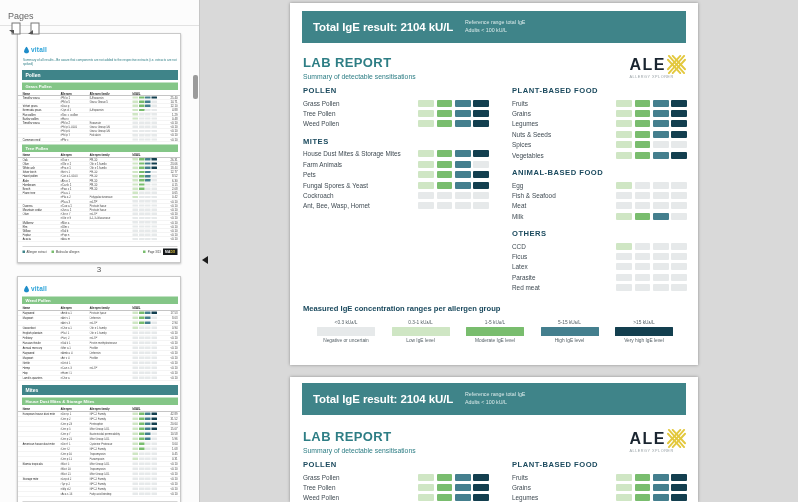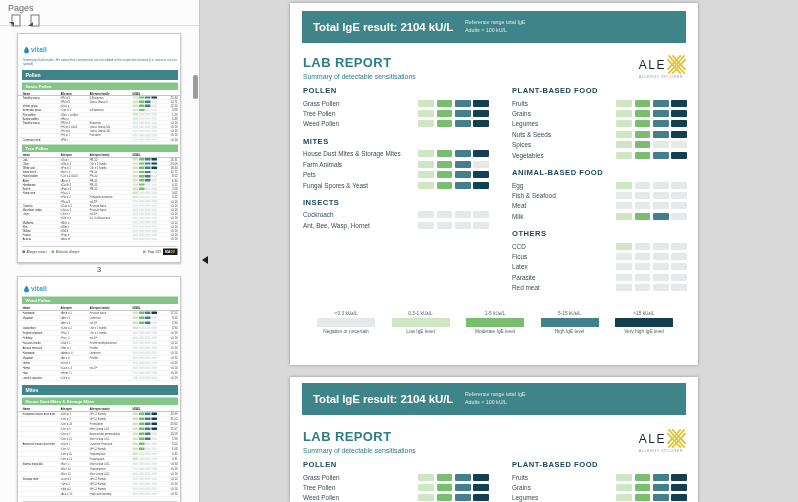--- a/index.html
+++ b/index.html
@@ -2,21 +2,21 @@
 <html><head>
 <meta charset="utf-8">
 <style>
   html,body{margin:0;padding:0;width:798px;height:502px;overflow:hidden;
     background:#d9d9d9;font-family:"Liberation Sans",sans-serif;}
   *{box-sizing:border-box;}
 
   
   .sidebar{position:absolute;left:0;top:0;width:200px;height:502px;background:#fcfcfc;
     border-right:1px solid #c6c6c6;}
-  .sb-head{height:26px;border-bottom:1px solid #e2e2e2;padding:3px 0 0 8px;}
+  .sb-head{height:26px;border-bottom:1px solid #e2e2e2;padding:11px 0 0 8px;}
   .sb-title{font-size:9px;color:#666;}
   .sb-tools{display:flex;gap:5px;margin-top:1px;}
   .sb-icon{width:14px;height:13px;border:none;background:none;padding:0;cursor:pointer;}
   .sb-scroll{position:absolute;right:1px;top:27px;bottom:0;width:5px;}
   .sb-thumbbar{position:absolute;top:48px;width:5px;height:24px;background:#9b9b9b;border-radius:2px;}
   .collapse{position:absolute;left:202px;top:256px;width:0;height:0;z-index:5;cursor:pointer;
     border-top:4.5px solid transparent;border-bottom:4.5px solid transparent;border-right:6.5px solid #1b1b1b;}
 
   
   .thumb-wrap{margin:7px 0 0 17px;width:164px;}
@@ -64,21 +64,21 @@
     display:flex;align-items:center;color:#fff;}
   .page-b .r-banner{top:6px;}
   .rb-title{margin-left:11px;width:152px;font-size:11.5px;font-weight:bold;letter-spacing:-.1px;}
   .rb-ref{font-size:5.3px;line-height:1.45;color:#dcebeb;}
 
   .lab-head{position:absolute;left:13px;right:12px;top:52px;display:flex;
     justify-content:space-between;align-items:flex-start;}
   .lr-title{font-size:13px;font-weight:bold;color:#2e7e85;letter-spacing:.4px;}
   .lr-sub{font-size:6.8px;color:#2e7e85;margin-top:2.5px;}
   .alex-row{display:flex;align-items:center;gap:1px;}
-  .alex-txt{font-size:12px;font-weight:400;color:#1a2530;letter-spacing:1.5px;}
+  .alex-txt{font-size:16px;font-weight:700;color:#1a2530;letter-spacing:1.5px;}
   .alex-tag{font-size:3.8px;color:#98a1a6;letter-spacing:.5px;margin-top:1px;}
 
   .cols{position:absolute;left:13px;right:11px;top:83px;display:flex;}
   .col-left{width:186px;margin-right:23px;}
   .col-right{flex:1;}
   .sec-title{font-size:7.6px;font-weight:bold;color:#1b4a5e;letter-spacing:.5px;margin:7.5px 0 3px;}
   .col-left > .sec-title:first-child,.col-right > .sec-title:first-child{margin-top:0;}
   .g-row{height:10.4px;display:flex;align-items:center;}
   .g-label{flex:1;font-size:6.4px;color:#3f4a52;}
   .g-cells{display:flex;gap:2.8px;}
@@ -1046,21 +1046,20 @@
           </div>
           <div class="g-row">
             <span class="g-label">Fungal Spores &amp; Yeast</span>
             <div class="g-cells">
               <div class="cell l1"></div>
               <div class="cell l2"></div>
               <div class="cell l3"></div>
               <div class="cell l4"></div>
             </div>
           </div>
-          <div class="sec-title">INSECTS</div>
           <div class="g-row">
             <span class="g-label">Cockroach</span>
             <div class="g-cells">
               <div class="cell l0"></div>
               <div class="cell l0"></div>
               <div class="cell l0"></div>
               <div class="cell l0"></div>
             </div>
           </div>
           <div class="g-row">
@@ -1208,20 +1207,21 @@
             <div class="g-cells">
               <div class="cell l0"></div>
               <div class="cell l0"></div>
               <div class="cell l0"></div>
               <div class="cell l0"></div>
             </div>
           </div>
         </div>
     </div>
     <div class="legend">
+      <div class="lg-title">Measured IgE concentration ranges per allergen group</div>
       <div class="lg-row">
         <div class="lg-item">
           <div class="lg-range"><span>&lt;0.3 kU</span><span class="lg-sub">A</span><span>/L</span></div>
           <div class="lg-bar l0"></div>
           <div class="lg-label">Negative or uncertain</div>
         </div>
         <div class="lg-item">
           <div class="lg-range"><span>0.3-1 kU</span><span class="lg-sub">A</span><span>/L</span></div>
           <div class="lg-bar l1"></div>
           <div class="lg-label">Low IgE level</div>

